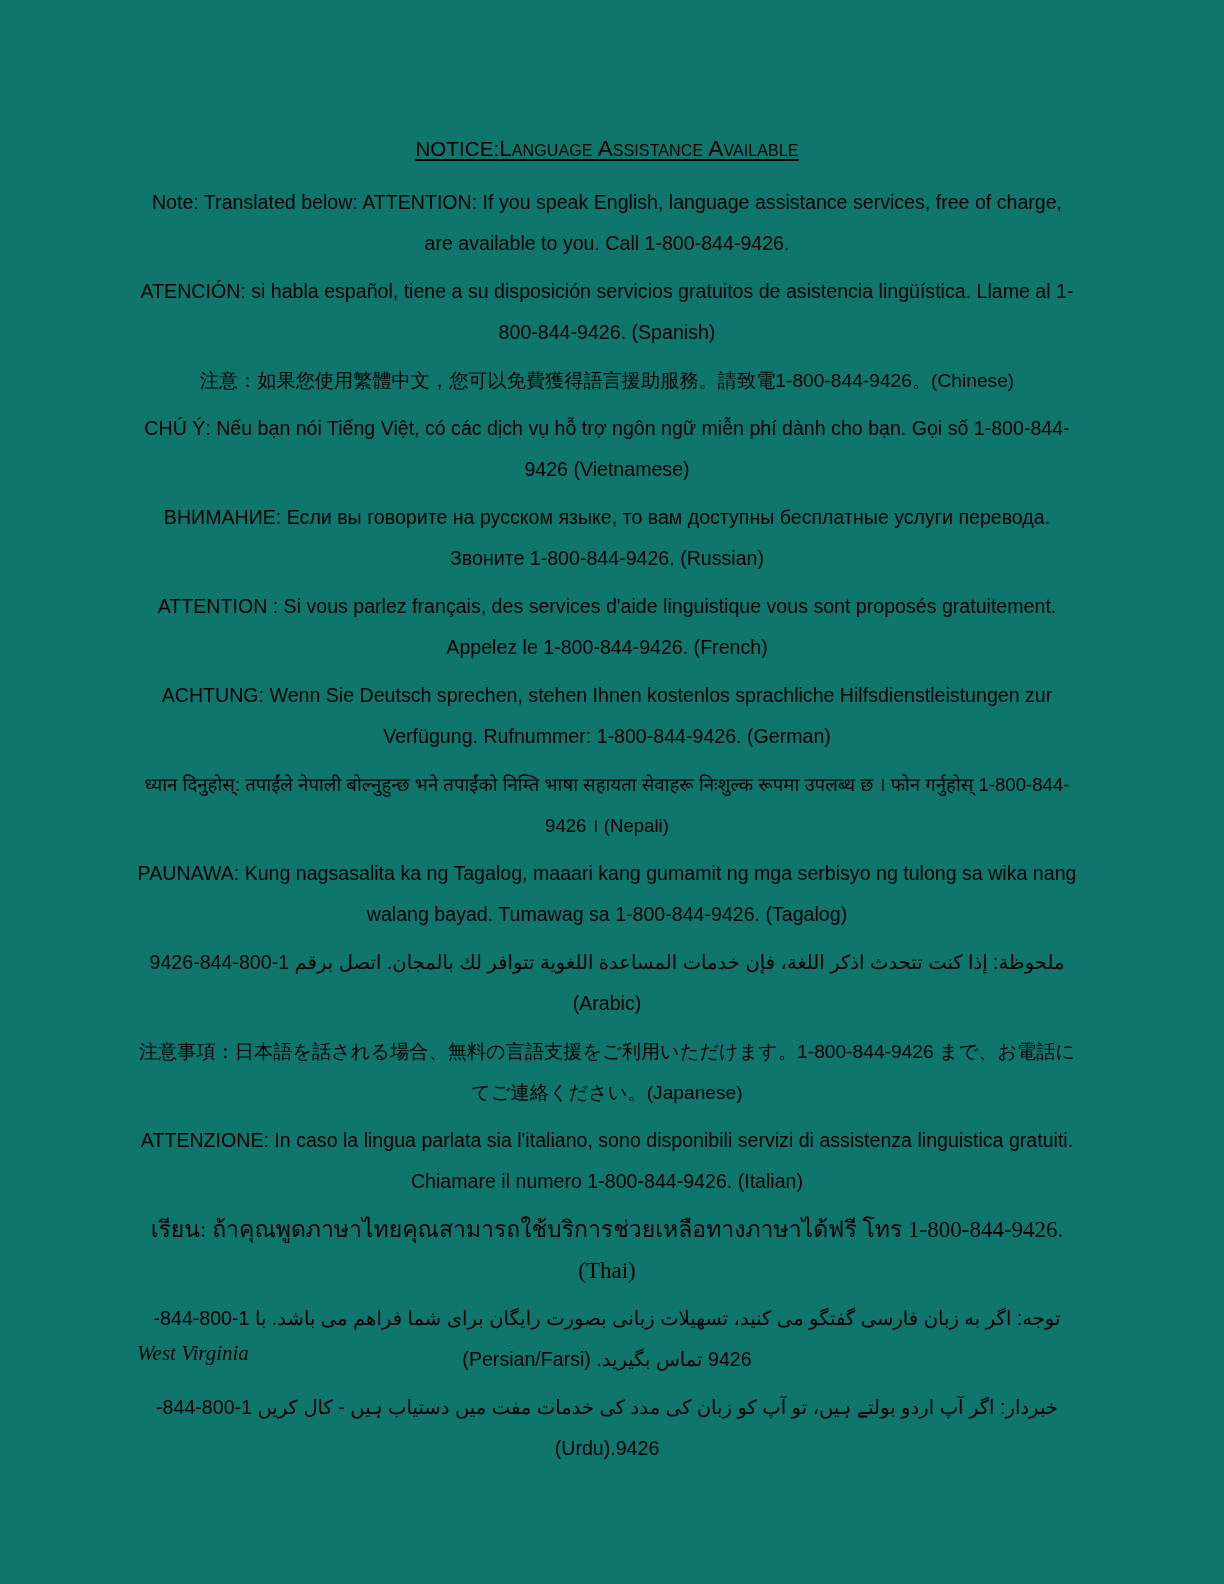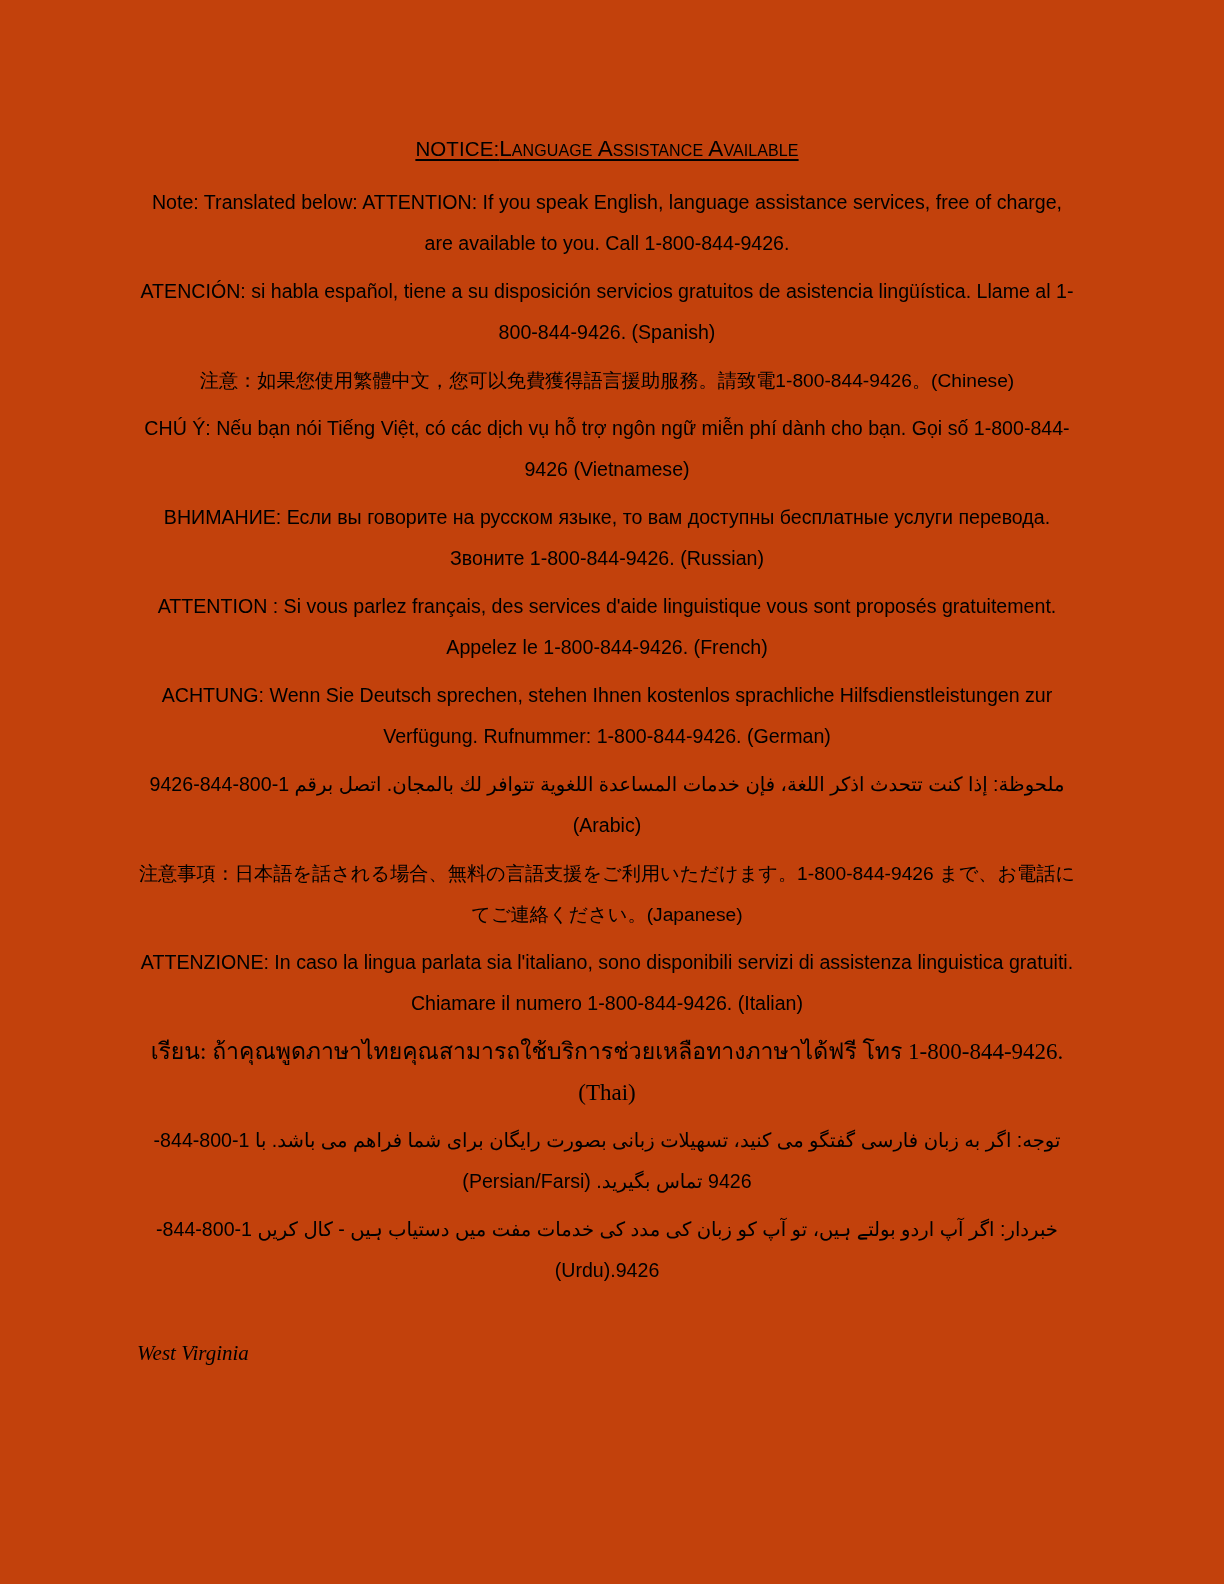--- a/index.html
+++ b/index.html
@@ -12,21 +12,21 @@
     font-family: "Liberation Sans", sans-serif;
     color: #000000;
     -webkit-font-smoothing: antialiased;
   }
 
   .page {
     position: relative;
     width: 1224px;
     height: 1584px;
     margin: 0 auto;
-    background: #c2410c;
+    background: #0f766e;
     overflow: hidden;
     box-sizing: border-box;
   }
 
   .content {
     position: absolute;
     left: 137px;
     top: 138px;
     width: 940px;
   }
@@ -121,20 +121,22 @@
     <h1 class="doc-title"><span class="title-underline"><span class="title-lead">NOTICE:</span><span class="title-caps">Language Assistance Available</span></span></h1>
 
     <div id="notice-list">
         <p class="para first">Note: Translated below: ATTENTION: If you speak English, language assistance services, free of charge, are available to you. Call 1-800-844-9426.</p>
         <p class="para">ATENCIÓN:  si habla español, tiene a su disposición servicios gratuitos de asistencia lingüística.  Llame al 1-800-844-9426. (Spanish)</p>
         <p class="para cjk">注意：如果您使用繁體中文，您可以免費獲得語言援助服務。請致電1-800-844-9426。(Chinese)</p>
         <p class="para">CHÚ Ý:  Nếu bạn nói Tiếng Việt, có các dịch vụ hỗ trợ ngôn ngữ miễn phí dành cho bạn.  Gọi số 1-800-844-9426 (Vietnamese)</p>
         <p class="para">ВНИМАНИЕ:  Если вы говорите на русском языке, то вам доступны бесплатные услуги перевода. Звоните 1-800-844-9426. (Russian)</p>
         <p class="para">ATTENTION :  Si vous parlez français, des services d'aide linguistique vous sont proposés gratuitement. Appelez le 1-800-844-9426. (French)</p>
         <p class="para">ACHTUNG:  Wenn Sie Deutsch sprechen, stehen Ihnen kostenlos sprachliche Hilfsdienstleistungen zur Verfügung.  Rufnummer: 1-800-844-9426. (German)</p>
+        <p class="para indic">ध्यान दिनुहोस्: तपाईंले नेपाली बोल्नुहुन्छ भने तपाईंको निम्ति भाषा सहायता सेवाहरू निःशुल्क रूपमा उपलब्ध छ । फोन गर्नुहोस् 1-800-844-9426 । (Nepali)</p>
+        <p class="para">PAUNAWA:  Kung nagsasalita ka ng Tagalog, maaari kang gumamit ng mga serbisyo ng tulong sa wika nang walang bayad.  Tumawag sa 1-800-844-9426. (Tagalog)</p>
         <p class="para rtl" dir="rtl">ملحوظة:  إذا كنت تتحدث اذكر اللغة، فإن خدمات المساعدة اللغوية تتوافر لك بالمجان.  اتصل برقم 1-800-844-9426 (Arabic)</p>
         <p class="para cjk">注意事項：日本語を話される場合、無料の言語支援をご利用いただけます。1-800-844-9426 まで、お電話にてご連絡ください。(Japanese)</p>
         <p class="para">ATTENZIONE:  In caso la lingua parlata sia l'italiano, sono disponibili servizi di assistenza linguistica gratuiti.  Chiamare il numero 1-800-844-9426. (Italian)</p>
         <p class="para thai">เรียน:  ถ้าคุณพูดภาษาไทยคุณสามารถใช้บริการช่วยเหลือทางภาษาได้ฟรี  โทร 1-800-844-9426. (Thai)</p>
         <p class="para rtl" dir="rtl">توجه: اگر به زبان فارسی گفتگو می کنید، تسهیلات زبانی بصورت رایگان برای شما فراهم می باشد. با 1-800-844-9426 تماس بگیرید. (Persian/Farsi)</p>
         <p class="para rtl" dir="rtl">خبردار: اگر آپ اردو بولتے ہیں، تو آپ کو زبان کی مدد کی خدمات مفت میں دستیاب ہیں - کال کریں 1-800-844-9426.(Urdu)</p>
       </div>
 
   </div>
 

